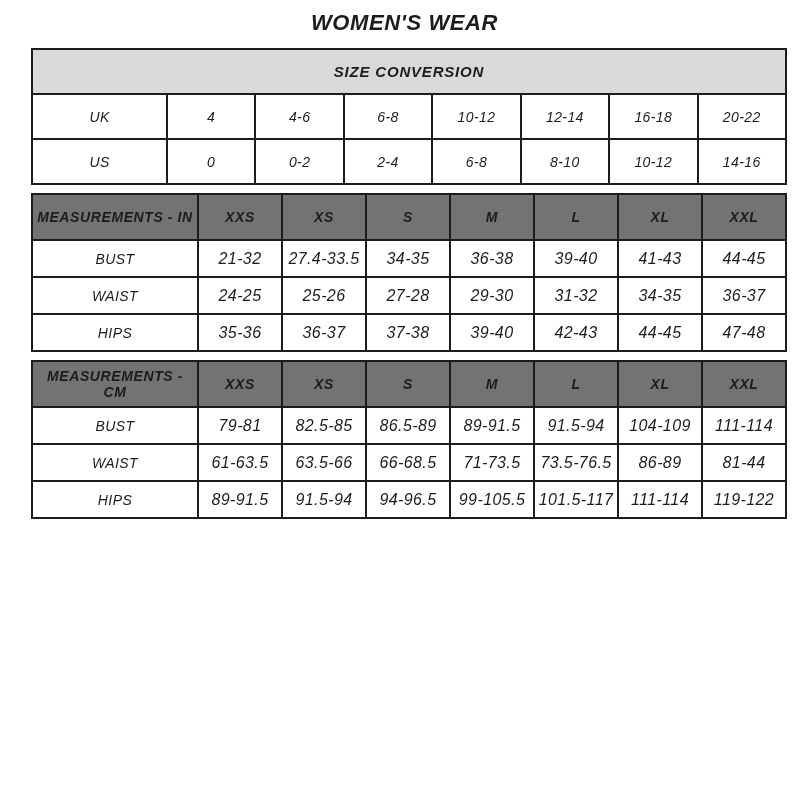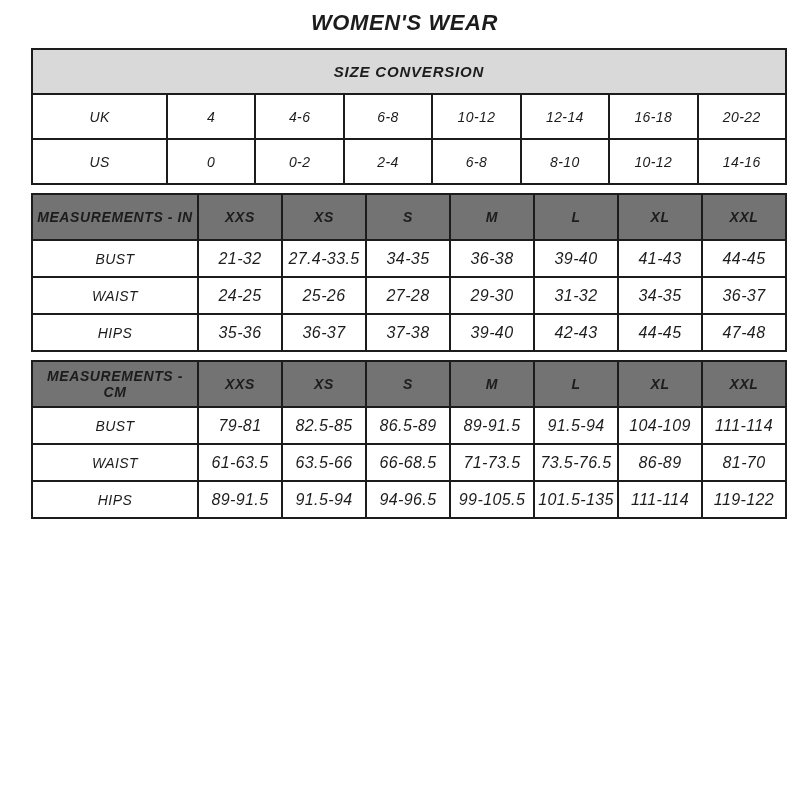--- a/index.html
+++ b/index.html
@@ -191,28 +191,28 @@
       <td class="val">111-114</td>
     </tr>
     <tr class="data-row">
       <td class="rowlabel">WAIST</td>
       <td class="val">61-63.5</td>
       <td class="val">63.5-66</td>
       <td class="val">66-68.5</td>
       <td class="val">71-73.5</td>
       <td class="val">73.5-76.5</td>
       <td class="val">86-89</td>
-      <td class="val">81-70</td>
+      <td class="val">81-44</td>
     </tr>
     <tr class="data-row">
       <td class="rowlabel">HIPS</td>
       <td class="val">89-91.5</td>
       <td class="val">91.5-94</td>
       <td class="val">94-96.5</td>
       <td class="val">99-105.5</td>
-      <td class="val">101.5-135</td>
+      <td class="val">101.5-117</td>
       <td class="val">111-114</td>
       <td class="val">119-122</td>
     </tr>
   </tbody>
     </table>
 
 </div>
 
 </body></html>

